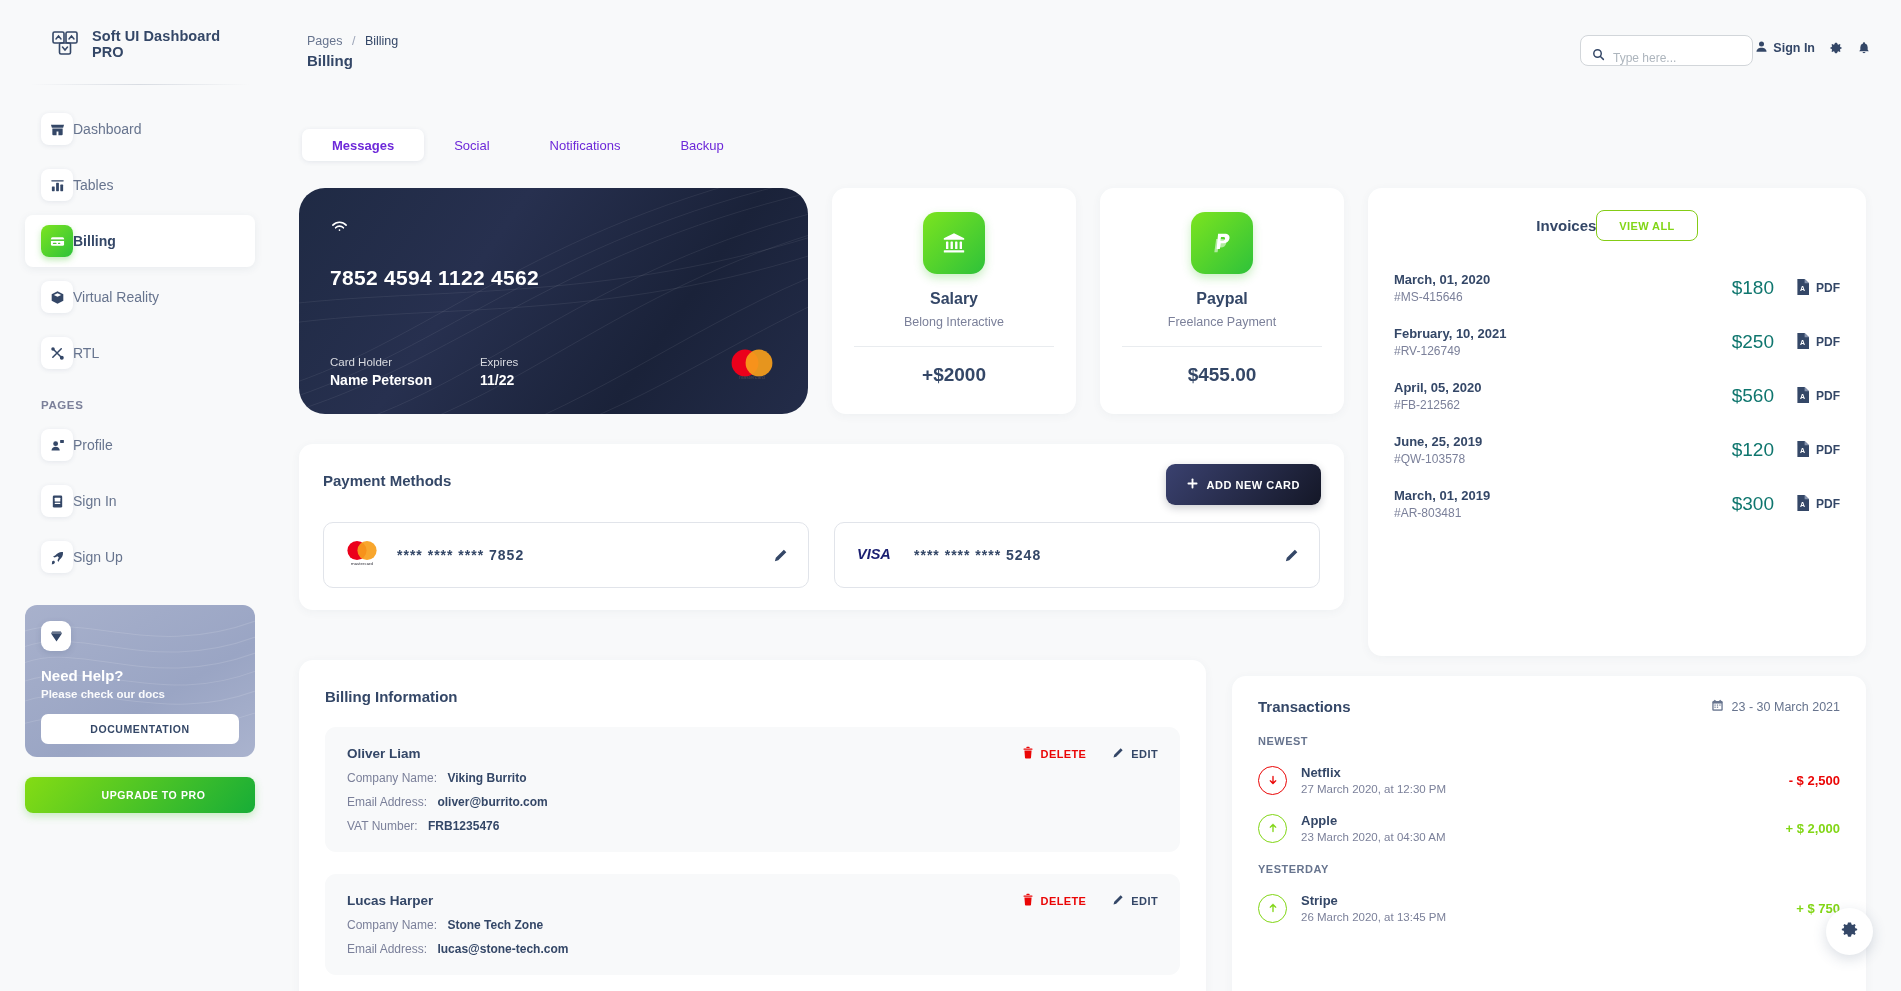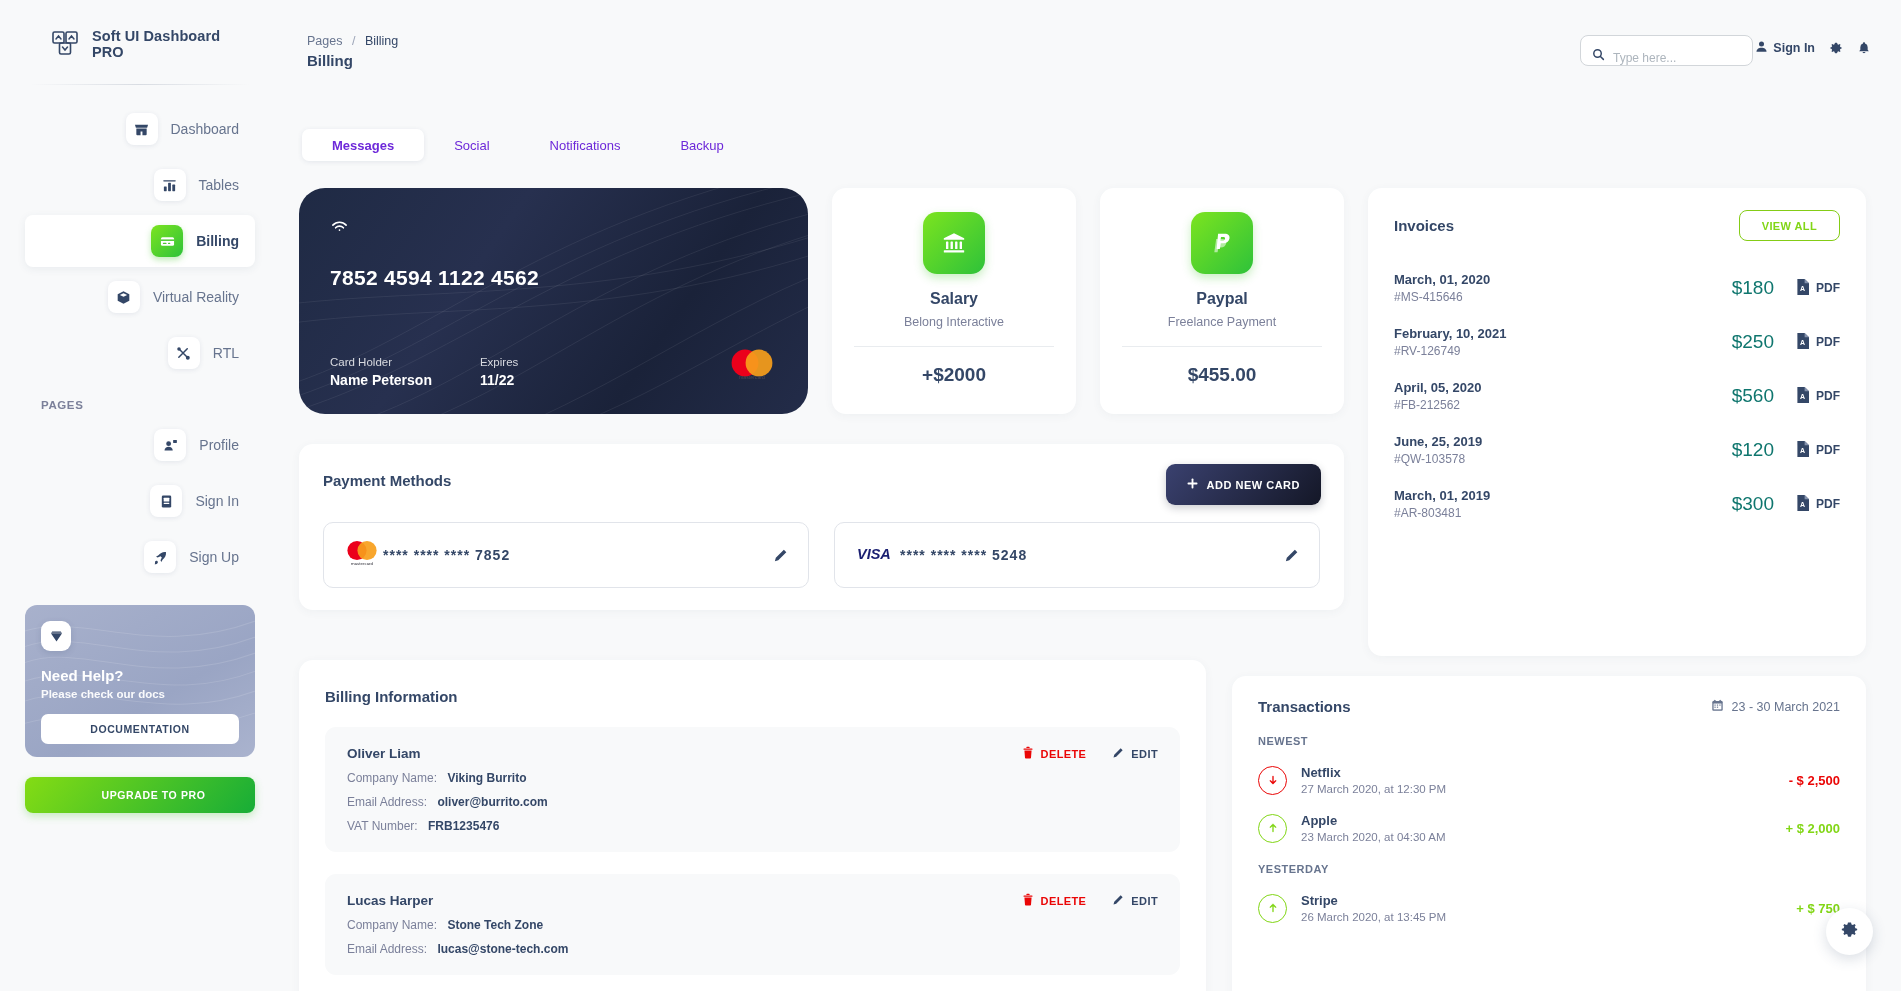--- a/index.html
+++ b/index.html
@@ -25,23 +25,23 @@
   .brand-logo { width: 30px; height: 30px; flex: 0 0 30px; }
   .brand-name {
     font-size: 14.5px; font-weight: 700; color: #344767; letter-spacing: .1px;
   }
   .brand-divider {
     margin: 24px 10px 0 10px; height: 1px;
     background: linear-gradient(to right, rgba(255,255,255,0), rgba(52,71,103,.16), rgba(255,255,255,0));
   }
   .nav { margin-top: 18px; padding: 0 5px; }
   .nav-item {
-    display: flex; align-items: center; gap: 13px;
+    display: flex; align-items: center; 
     padding: 10px 16px; border-radius: 8px;
-    margin-bottom: 4px; cursor: pointer; justify-content: flex-end;
+    margin-bottom: 4px; cursor: pointer;
   }
   .nav-item.active {
     background: #fff;
     box-shadow: 0 2px 8px rgba(52,71,103,.08);
   }
   .nav-icon {
     width: 32px; height: 32px; flex: 0 0 32px;
     border-radius: 8px; background: #fff;
     display: flex; align-items: center; justify-content: center;
     box-shadow: 0 1px 5px rgba(52,71,103,.10);
@@ -187,31 +187,31 @@
     position: absolute; right: 23px; top: 20px;
     height: 41px; padding: 0 21px; border: none; border-radius: 9px; cursor: pointer;
     background: linear-gradient(310deg, #141727 0%, #3a416f 100%);
     color: #fff; font-family: inherit; font-size: 11px; font-weight: 700; letter-spacing: .5px;
     display: flex; align-items: center; gap: 9px;
     box-shadow: 0 3px 9px rgba(20,23,39,.22);
   }
   .pm-row { position: absolute; left: 24px; right: 24px; top: 78px; display: flex; gap: 25px; }
   .pm-item {
     flex: 1; height: 66px; border: 1px solid #e1e4ea; border-radius: 10px;
-    display: flex; align-items: center; padding: 0 20px; gap: 3px; cursor: pointer;
+    display: flex; align-items: center; padding: 0 20px; gap: 17px; cursor: pointer;
   }
   .pm-num { font-size: 14px; font-weight: 700; color: #344767; letter-spacing: 1px; }
   .pm-edit { margin-left: auto; cursor: pointer; display: flex; }
 
   
   .invoices-card {
     position: absolute; left: 1368px; top: 188px;
     width: 498px; height: 468px; padding: 22px 26px;
   }
-  .inv-head { display: flex; align-items: center; justify-content: space-between; }
+  .inv-head { display: flex; align-items: center; justify-content: center; }
   .inv-title { font-size: 15px; font-weight: 700; color: #344767; }
   .view-all-btn {
     height: 31px; padding: 0 22px; border-radius: 8px; cursor: pointer;
     border: 1px solid #84cc16; background: transparent;
     color: #82d616; font-family: inherit; font-size: 11px; font-weight: 700; letter-spacing: .4px;
   }
   .inv-list { margin-top: 20px; }
   .inv-row { display: flex; align-items: center; padding: 11px 0; }
   .inv-date { font-size: 13px; font-weight: 700; color: #344767; }
   .inv-id { font-size: 12px; color: #7b809a; margin-top: 3px; }

